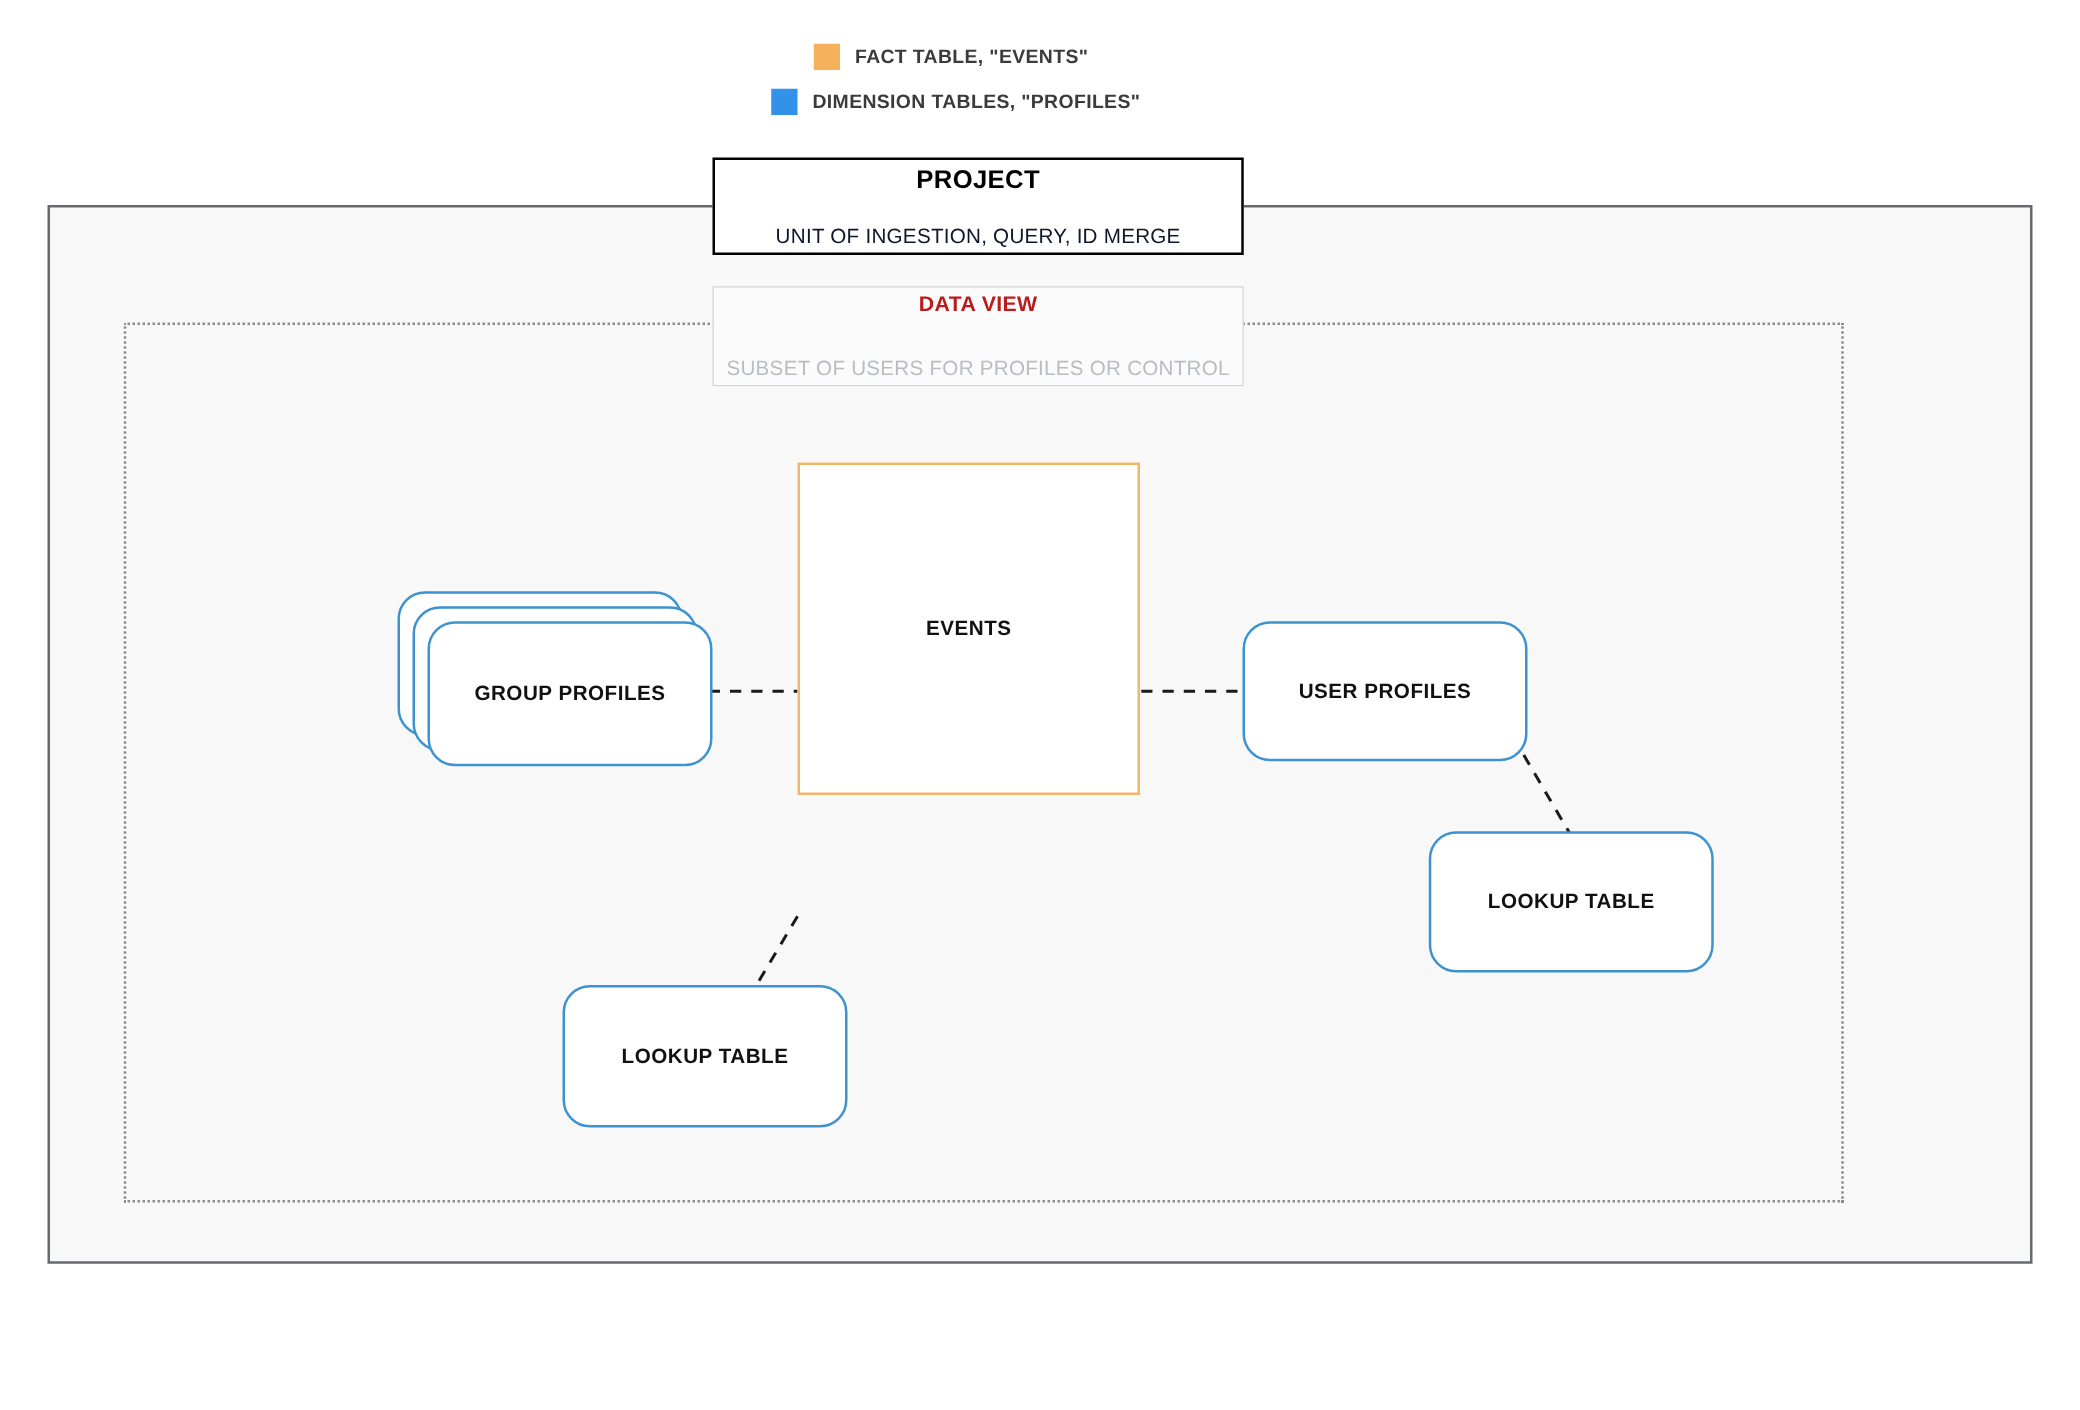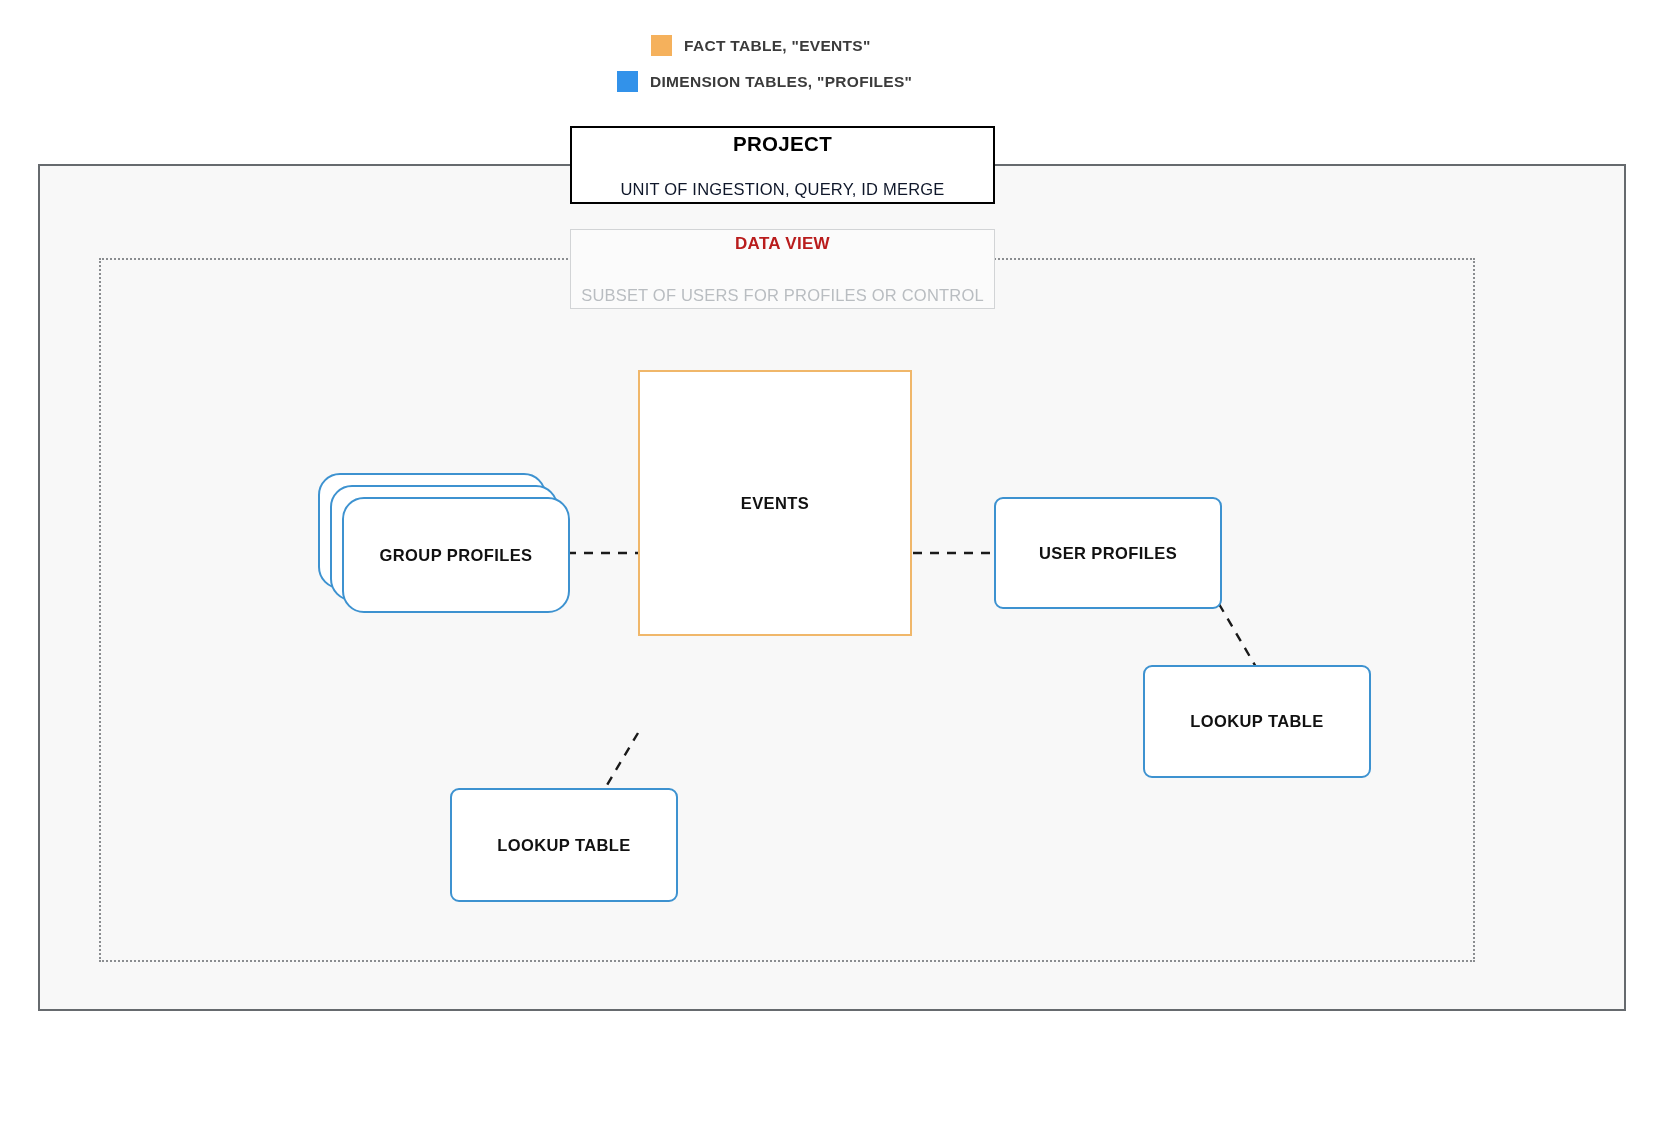--- a/index.html
+++ b/index.html
@@ -149,21 +149,21 @@
     top: 370px;
     width: 274px;
     height: 266px;
     border: 2px solid #f0b76a;
     border-radius: 0;
   }
 
   
   .dim-node {
     border: 2.5px solid #3d92d0;
-    border-radius: 9px;
+    border-radius: 22px;
   }
   #group-profiles-stack {
     position: absolute;
     left: 318px;
     top: 473px;
     width: 252px;
     height: 140px;
   }
   .stack-card {
     position: absolute;

